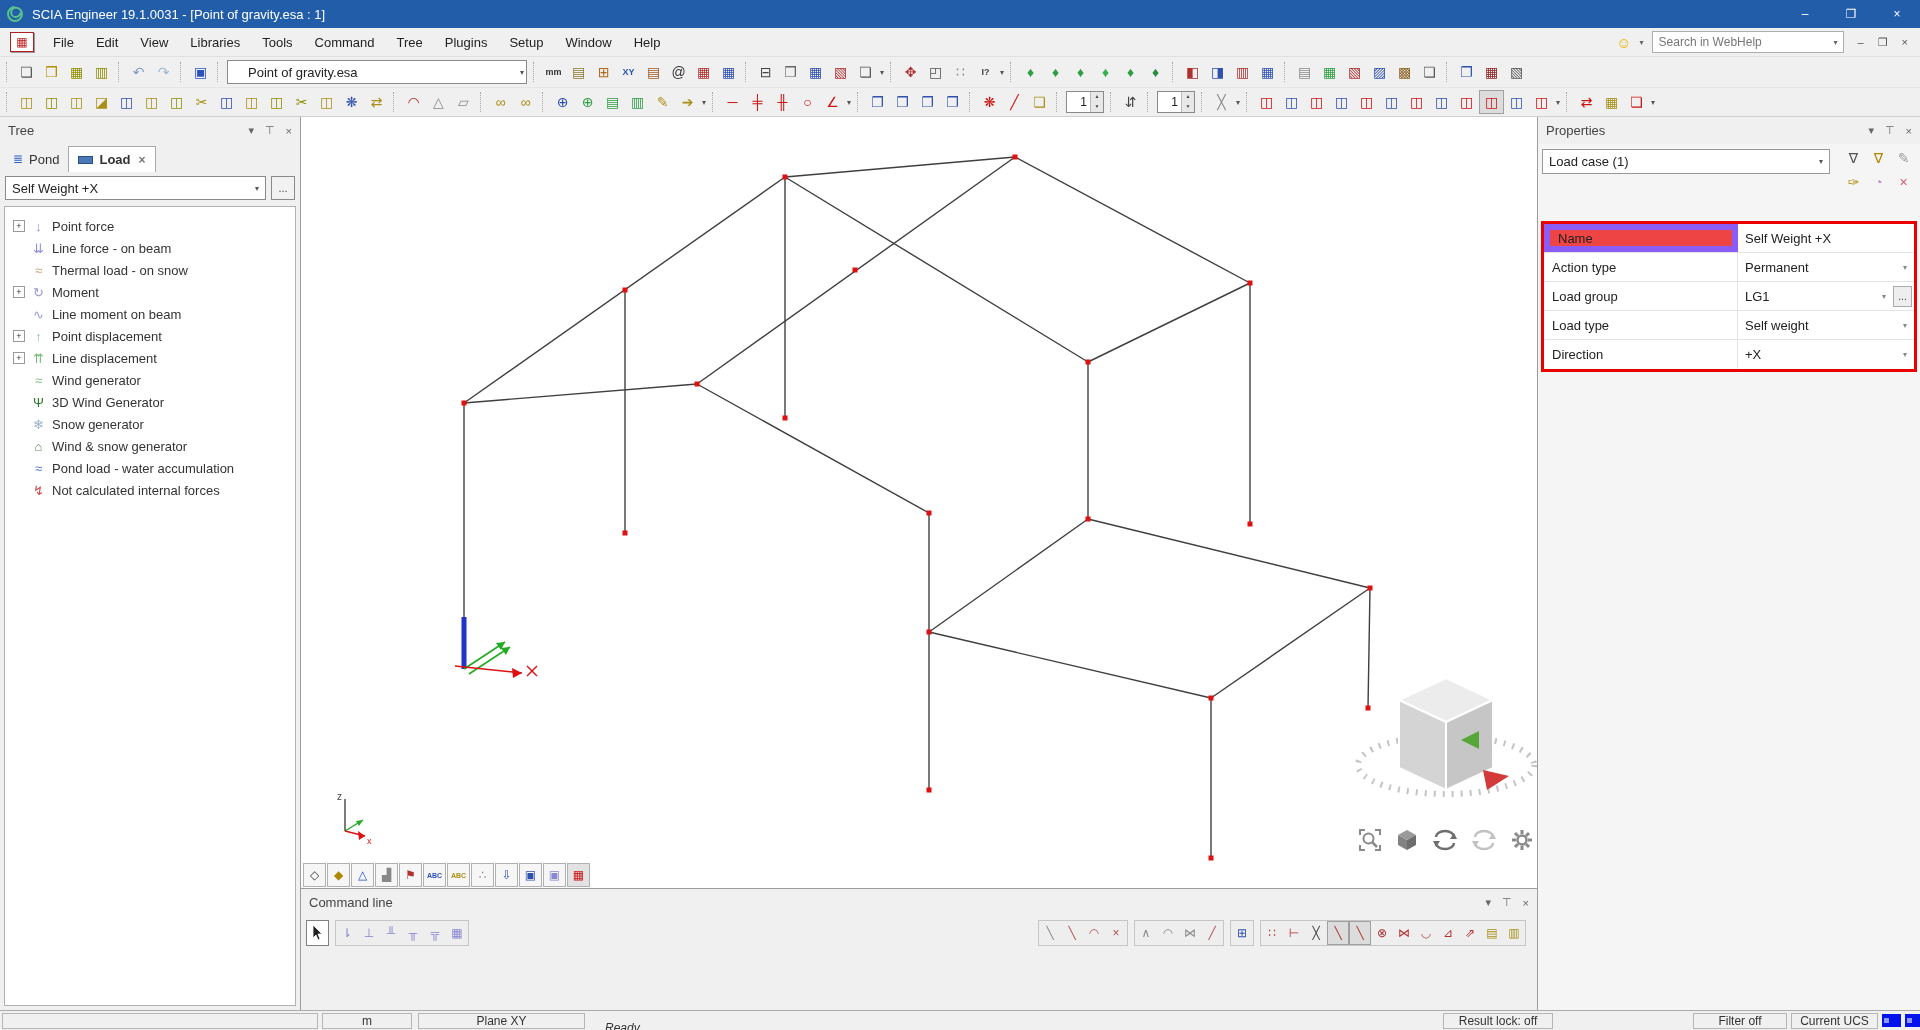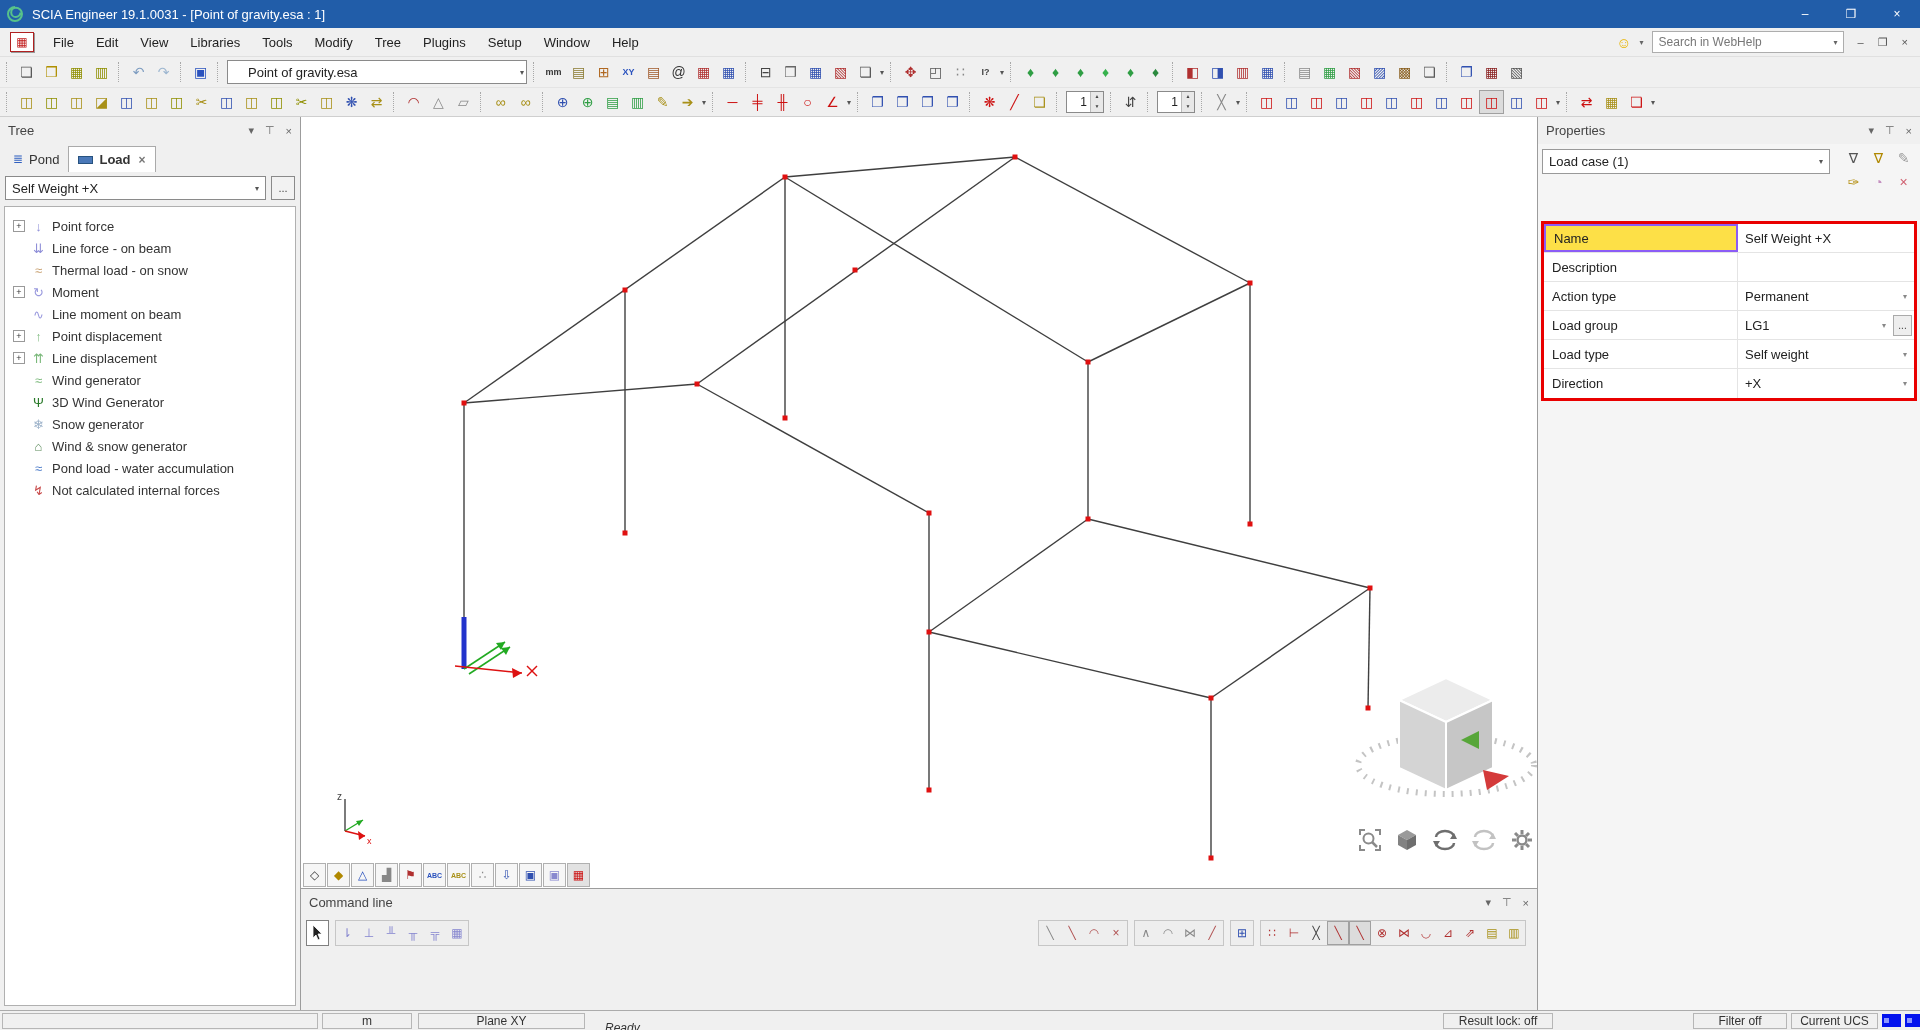--- a/index.html
+++ b/index.html
@@ -88,21 +88,21 @@
   .propspanel { width:383px; background:#f5f5f5; border-left:1px solid #9c9c9c; display:flex; flex-direction:column; }
   .pcrow { display:flex; align-items:flex-start; padding:2px 4px 0 4px; }
   .pcombo { width:288px; height:25px; background:#fff; border:1px solid #999; display:flex; align-items:center; margin-top:3px; }
   .pcombo span.val { flex:1; padding-left:6px; }
   .pcicons { margin-left:auto; display:grid; grid-template-columns:repeat(3,25px); grid-auto-rows:24px; }
   .pci { display:flex; align-items:center; justify-content:center; font-size:14px; }
   .ptable { margin:27px 3px 0 3px; border:3px solid #e90000; background:#fff; }
   .prow { display:flex; height:29px; border-bottom:1px solid #e4e4e4; align-items:stretch; background:#fff; }
   .prow:last-child { border-bottom:none; }
   .plabel { width:194px; display:flex; align-items:center; padding-left:8px; border-right:1px solid #e4e4e4; color:#222; }
-  .plabel.sel { background:#fde047; border:2px solid #8b5cf6; }
+  .plabel.sel { background:#ef4444; border:6px solid #8b5cf6; }
   .pval { flex:1; display:flex; align-items:center; padding-left:7px; color:#222; }
   .pddl { width:18px; display:flex; align-items:center; justify-content:center; color:#888; font-size:8px; }
   .pmore { width:19px; height:21px; border:1px solid #aaa; background:#eee; font-size:10px; display:flex; align-items:center; justify-content:center; align-self:center; margin-right:2px; color:#444; }
 
   
   .statusbar { height:20px; background:#f0f0f0; border-top:1px solid #ababab; position:relative; font-size:12px; color:#333; }
   .sbcell { position:absolute; top:2px; height:16px; border:1px solid #b6b6b6; background:#f0f0f0; display:flex; align-items:center; justify-content:center; }
   .sbtext { position:absolute; top:10px;font-style:italic; }
   .sbblue { position:absolute; top:3px; height:13px; background:#0413ee; }
   .sbblue i { position:absolute; left:2px; top:4px; width:5px; height:5px; background:#8d97ff; }
@@ -125,21 +125,21 @@
 </div>
 
 <div class="menubar">
   <span class="appicon">▦</span>
   <span id="menuitems" style="display:flex">
       <span class="menuitem">File</span>
       <span class="menuitem">Edit</span>
       <span class="menuitem">View</span>
       <span class="menuitem">Libraries</span>
       <span class="menuitem">Tools</span>
-      <span class="menuitem">Modify</span>
+      <span class="menuitem">Command</span>
       <span class="menuitem">Tree</span>
       <span class="menuitem">Plugins</span>
       <span class="menuitem">Setup</span>
       <span class="menuitem">Window</span>
       <span class="menuitem">Help</span>
     </span>
   <span class="menuright">
     <span class="smiley">☺</span>
     <span class="tinycaret">▾</span>
     <span class="searchbox">
@@ -610,24 +610,20 @@
           <span class="pci" style="color: rgb(196, 144, 192);">◔</span>
           <span class="pci" style="color: rgb(208, 96, 112);">×</span>
         </span>
     </div>
     <div class="ptable" id="ptable">
         <div class="prow">
           <span class="plabel sel">Name</span>
           <span class="pval">Self Weight +X</span>
         </div>
         <div class="prow">
-          <span class="plabel">Description</span>
-          <span class="pval"></span>
-        </div>
-        <div class="prow">
           <span class="plabel">Action type</span>
           <span class="pval">Permanent</span>
           <span class="pddl">▾</span>
         </div>
         <div class="prow">
           <span class="plabel">Load group</span>
           <span class="pval">LG1</span>
           <span class="pddl">▾</span>
           <span class="pmore">...</span>
         </div>

